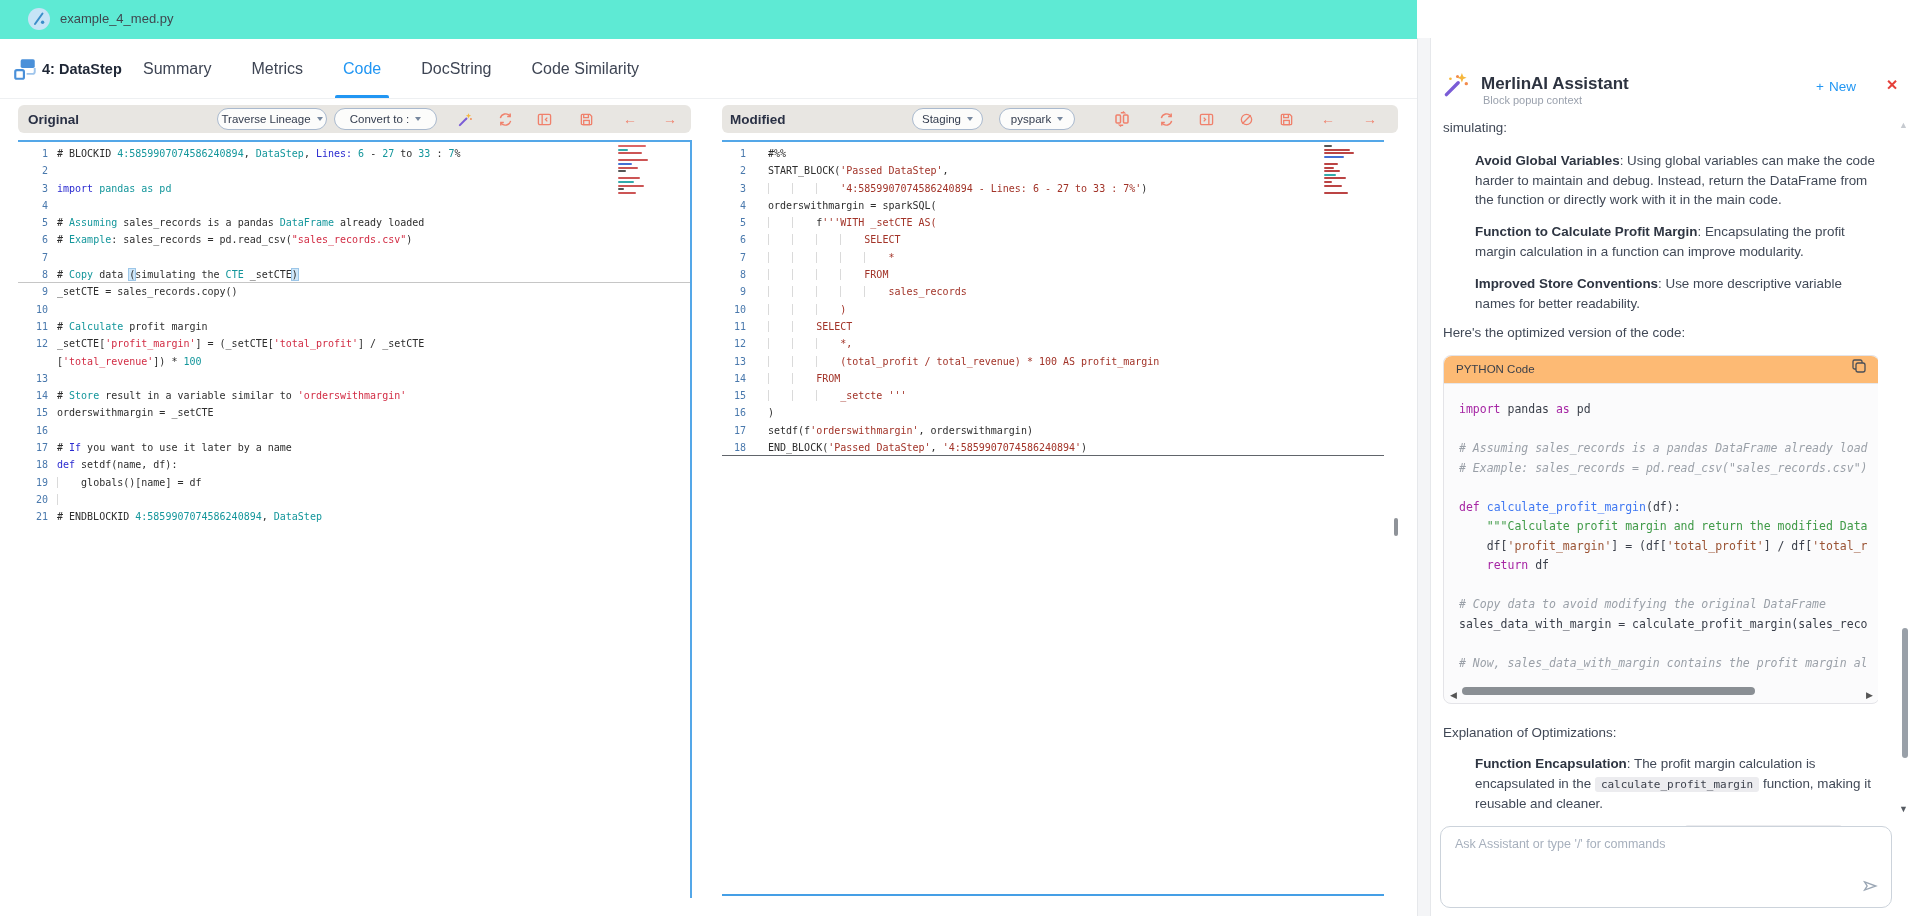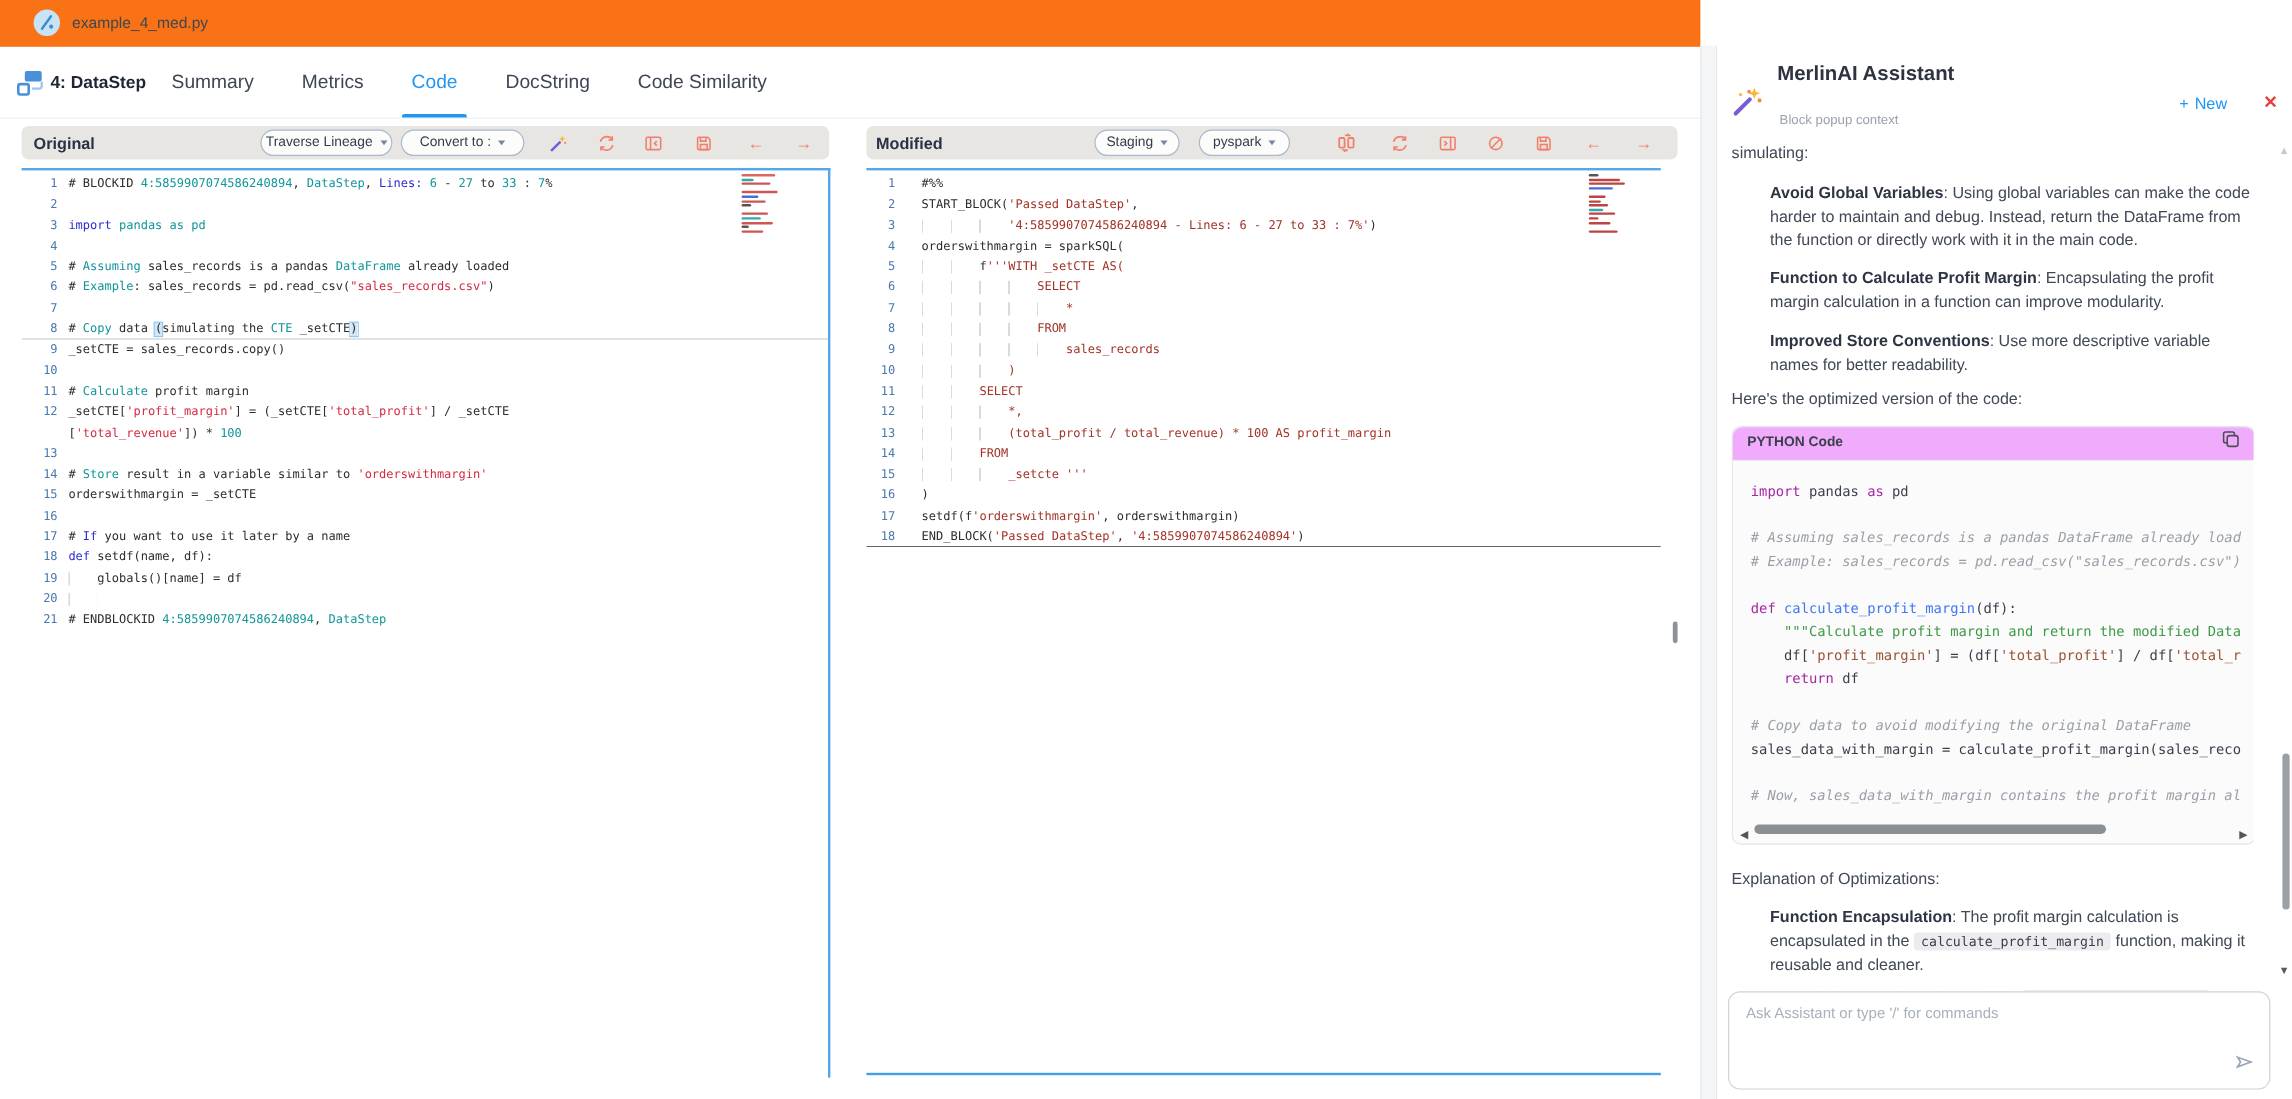--- a/index.html
+++ b/index.html
@@ -2,21 +2,21 @@
 <html><head>
 <meta charset="utf-8">
 <style>
   * { margin:0; padding:0; box-sizing:border-box; }
   html,body { width:1910px; height:916px; }
   body { position:relative; overflow:hidden; background:#fff;
          font-family:"Liberation Sans",sans-serif; color:#333; }
 
   
   .titlebar { position:absolute; left:0; top:0; width:1417px; height:52px;
-              background:#f97316; border-bottom:1px solid #0369a1; }
+              background:#5eead4; border-bottom:1px solid #0369a1; }
   .app-icon { position:absolute; left:28px; top:8px; width:22px; height:22px;
               border-radius:50%; background:#c7e4f7; }
   .window-title { position:absolute; left:60px; top:11px; font-size:13px; color:#40474f; }
   .win-ic { position:absolute; top:11px; width:17px; height:17px; display:flex;
             align-items:center; justify-content:center; color:#5b6270; font-size:14px; }
   .help-circ { width:16px; height:16px; border:1.5px solid #5b6270; border-radius:50%;
                font-size:10px; display:flex; align-items:center; justify-content:center; color:#5b6270; }
 
   
   .tabbar { position:absolute; left:0; top:39px; width:1417px; height:60px;
@@ -74,38 +74,38 @@
   .mm { position:absolute; top:3px; display:flex; flex-direction:column; gap:1.6px; z-index:2; }
   #mm-orig { right:42px; } #mm-mod { right:30px; }
   .mm div { height:2px; border-radius:1px; }
 
   .mod-vscroll { position:absolute; left:1394px; top:518px; width:4px; height:18px;
                  background:#8f9399; border-radius:2px; }
 
   
   .sidebar { position:absolute; left:1431px; top:0; width:479px; height:916px; background:#fff; }
   .as-wand { position:absolute; left:12px; top:71px; }
-  .as-title { position:absolute; left:50px; top:52px; font-size:17px; font-weight:bold; color:#2d3340; }
+  .as-title { position:absolute; left:50px; top:74px; font-size:17px; font-weight:bold; color:#2d3340; }
   .as-sub { position:absolute; left:52px; top:94px; font-size:11px; color:#9aa1ad; }
   .new-btn { position:absolute; left:385px; top:79px; font-size:13.5px; color:#2196f3;
              cursor:pointer; display:flex; gap:5px; }
   .as-close { position:absolute; left:455px; top:77px; font-size:14.5px; font-weight:bold;
               color:#e5403a; cursor:pointer; }
 
   .chat { position:absolute; left:12px; right:32px; top:118px; height:708px; overflow:hidden;
           font-size:13.4px; line-height:19.8px; color:#414957; }
   .chat b { color:#2e3542; }
   .bullets { margin:13px 0 0 32px; }
   .bullet + .bullet { margin-top:12px; }
 
   .card { margin-top:12px; border:1px solid #e4e4e8; border-radius:8px; background:#fbfbfc;
           width:437px; position:relative; }
-  .card-h { height:28px; background:#f0abfc; border-bottom:1px solid #e7e7ea;
+  .card-h { height:28px; background:#fdba74; border-bottom:1px solid #e7e7ea;
             border-radius:8px 8px 0 0; display:flex; align-items:center; padding:0 12px;
-            font-size:11.5px; font-weight:bold; color:#3a3f49; }
+            font-size:11.5px; font-weight:normal; color:#3a3f49; }
   .card-copy { margin-left:auto; cursor:pointer; }
   .card-b { padding:16px 0 30px 15px; overflow:hidden; }
   .card-row { height:19.5px; white-space:pre; font:11.5px/19.5px "DejaVu Sans Mono",monospace; color:#3a3f4a; }
   .sc-kw { color:#a626a4; } .sc-fn { color:#4078f2; } .sc-doc { color:#3f9a47; }
   .sc-com { color:#9aa0a8; font-style:italic; } .sc-str { color:#9a5334; } .sc-pl { color:#3a3f4a; }
   .hbar { position:absolute; left:6px; right:6px; bottom:7px; height:10px; }
   .hthumb { position:absolute; left:12px; top:1px; width:293px; height:8px;
             border-radius:4px; background:#8a8f94; cursor:pointer; }
   .harrow { position:absolute; top:0; font-size:9px; color:#555; cursor:pointer; }
   .harrow.l { left:0; } .harrow.r { right:0; }

